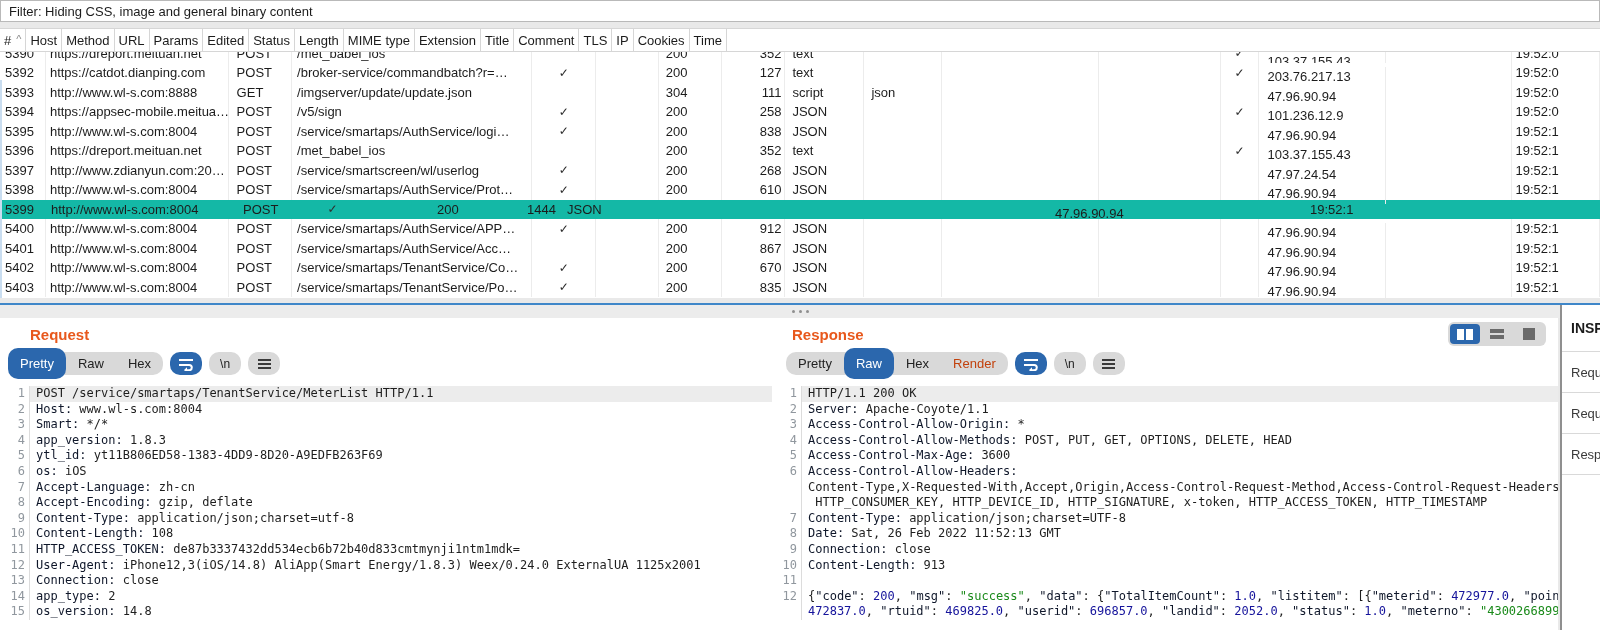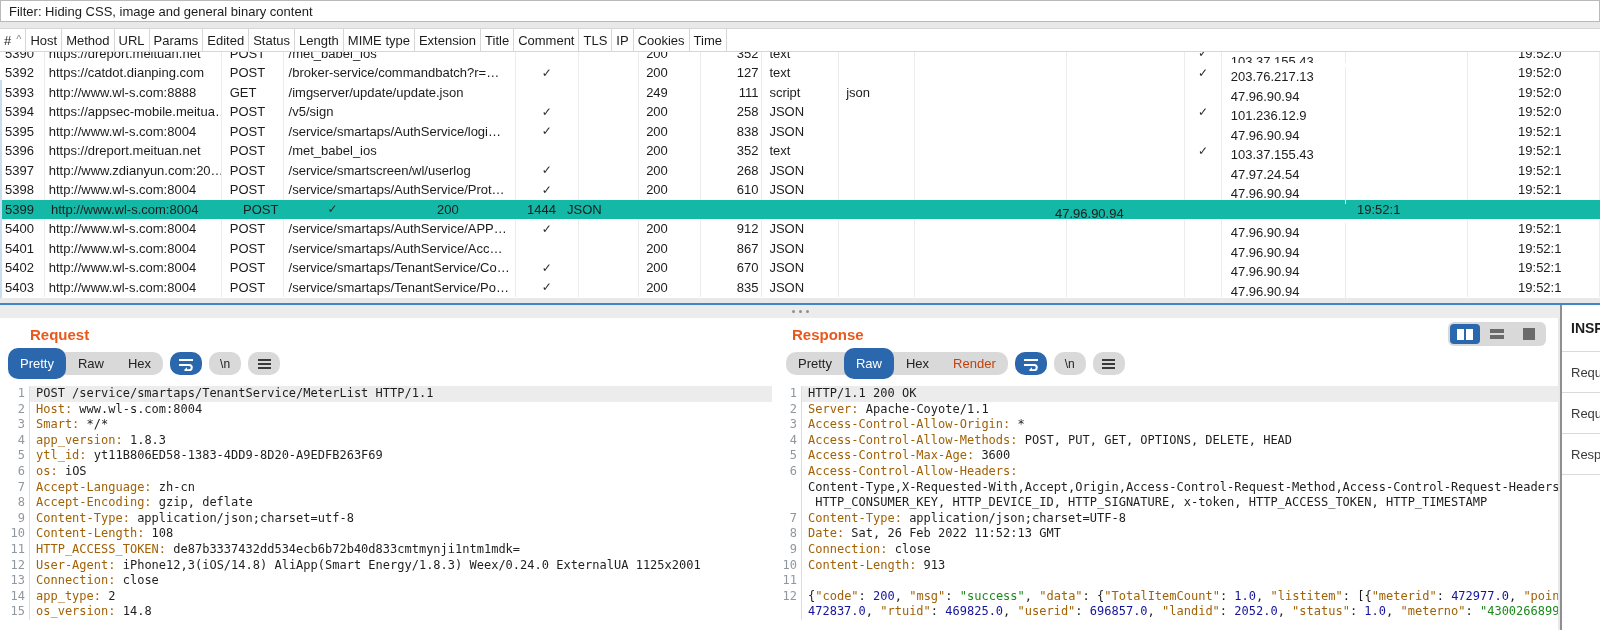--- a/index.html
+++ b/index.html
@@ -22,21 +22,21 @@
   .trow.partial .cell{height:19.5px;position:relative;top:-8.5px;}
   .cell{display:flex;align-items:center;height:100%;font-size:13px;box-sizing:border-box;
         border-right:1px solid #ececec;overflow:hidden;white-space:pre;padding:0 4px;}
   .trow.selected .cell{border-right-color:transparent;}
   .center{justify-content:center;}
   .right{justify-content:flex-end;}
   .c0{width:47px;padding-left:5px;} .c1{width:188px;padding-left:4px;} .c2{width:65px;padding-left:8px;}
   .c3{width:247px;padding-left:5px;} .c4{width:66px;} .c5{width:64px;} .c6{width:65px;padding-left:7px;}
   .c7{width:65px;padding-right:3px;} .c8{width:81px;padding-left:7px;} .c9{width:80px;padding-left:7px;}
   .c10{width:161px;} .c11{width:126px;} .c12{width:38px;} .c13{width:131px;padding-left:9px;margin-top:8px;}
-  .c14{width:130px;} .c15{width:90px;padding-left:3px;margin-left:47px;}
+  .c14{width:130px;} .c15{width:90px;padding-left:3px;}
   .check{font-size:12px;color:#2f2f2f;}
   .left-accent{position:absolute;left:0;top:52px;width:2px;height:245px;background:#c9ddf0;}
   
   .blue-line{position:absolute;left:0;top:303px;width:1600px;height:2px;background:#3f87c9;}
   .hsplitter{position:absolute;left:0;top:305px;width:1600px;height:13px;background:#ececec;
              display:flex;align-items:center;justify-content:center;gap:4px;}
   .hsplitter .dot{width:3px;height:3px;border-radius:50%;background:#8f8f8f;}
   
   .pane{position:absolute;top:318px;height:312px;background:#fff;overflow:hidden;}
   .request-pane{left:0;width:832px;}
@@ -54,21 +54,21 @@
   .toolbtn.active{background:#2b67ad;color:#fff;}
   .hamburger{display:flex;flex-direction:column;gap:2px;}
   .hamburger i{display:block;width:13px;height:2px;background:#3a3a3a;}
   
   .editor{position:absolute;left:0;top:68px;right:0;bottom:0;font-family:"DejaVu Sans Mono",monospace;
           font-size:12px;overflow:hidden;}
   .eline{display:flex;height:15.6px;line-height:15.6px;white-space:pre;overflow:hidden;}
   .lnum{width:25px;flex:none;text-align:right;padding-right:4px;color:#90979e;}
   .ltxt{flex:1;border-left:1px solid #dcdcdc;padding-left:6px;overflow:hidden;}
   .eline.hl .ltxt{background:#ececec;}
-  .tok-p{color:#1e1e1e;} .tok-h{color:#a16207;} .tok-b{color:#15139b;} .tok-g{color:#1a8a1a;}
+  .tok-p{color:#1e1e1e;} .tok-h{color:#0f172a;} .tok-b{color:#15139b;} .tok-g{color:#1a8a1a;}
   
   .layout-group{position:absolute;top:4px;right:12px;display:flex;gap:2px;background:#d9d9d9;
                 border-radius:6px;padding:2px;}
   .laybtn{width:30px;height:20px;border-radius:4px;display:flex;align-items:center;justify-content:center;gap:2px;}
   .laybtn.active{background:#2b67ad;}
   .laybtn .colrect{width:7px;height:11px;background:#fff;}
   .laybtn .rowbar{width:14px;height:4px;background:#6a6a6a;position:relative;}
   .laybtn.rows{flex-direction:column;}
   .laybtn .sq{width:12px;height:12px;background:#6a6a6a;}
   
@@ -162,21 +162,21 @@
         <span class="cell c15">19:52:0</span>
       </div>
 
       <div class="trow">
         <span class="cell c0">5393</span>
         <span class="cell c1">http://www.wl-s.com:8888</span>
         <span class="cell c2">GET</span>
         <span class="cell c3">/imgserver/update/update.json</span>
         <span class="cell c4 center check"></span>
         <span class="cell c5 center"></span>
-        <span class="cell c6">249</span>
+        <span class="cell c6">304</span>
         <span class="cell c7 right">111</span>
         <span class="cell c8">script</span>
         <span class="cell c9">json</span>
         <span class="cell c10"></span>
         <span class="cell c11"></span>
         <span class="cell c12 center check"></span>
         <span class="cell c13">47.96.90.94</span>
         <span class="cell c14"></span>
         <span class="cell c15">19:52:0</span>
       </div>

